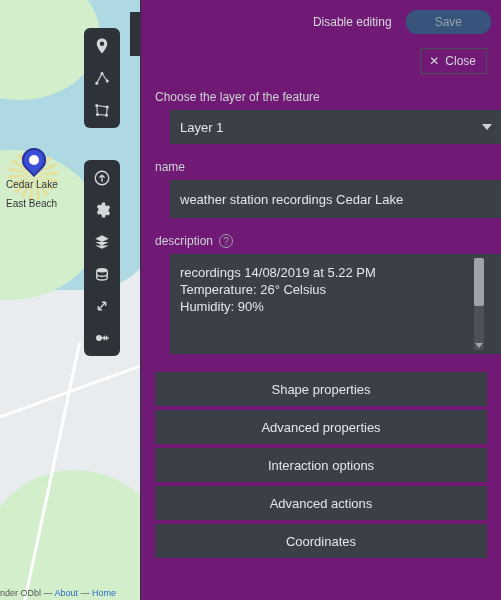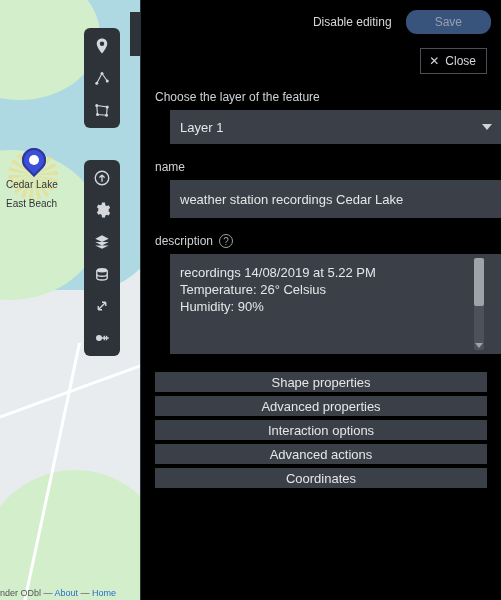--- a/index.html
+++ b/index.html
@@ -89,21 +89,21 @@
     border-radius:3px;
     cursor:pointer;
   }
   .tool svg { width:18px; height:18px; fill:#d5d7da; }
 
   
   .panel {
     position:absolute;
     left: 141px; top: 0;
     right:0; bottom:0;
-    background:#000000;
+    background:#701a75;
     padding: 8px 14px 16px 14px;
     overflow:auto;
   }
   .topbar {
     display:flex; justify-content:flex-end; align-items:center;
     gap:14px; height:28px;
     margin-right:-4px;
   }
   .topbar .disable { color:#d5d7da; font-size:12px; cursor:pointer;}
   .topbar .save {
@@ -193,21 +193,21 @@
     right:4px;
     width:0;height:0;
     border-left:4px solid transparent;
     border-right:4px solid transparent;
   }
   .scroll-caret.down { bottom:6px; border-top:5px solid #9ea2a9; }
 
   .acc-stack { margin-top:18px; display:flex; flex-direction:column; gap:4px; }
   .acc-btn {
     background:#3b4048;
-    height:20px;
+    height:34px;
     display:flex; align-items:center; justify-content:center;
     font-size:13px;
     color:#e4e6e9;
     cursor:pointer;
   }
 
   ::-webkit-scrollbar { width:0; }
 </style>
 </head>
 <body>

